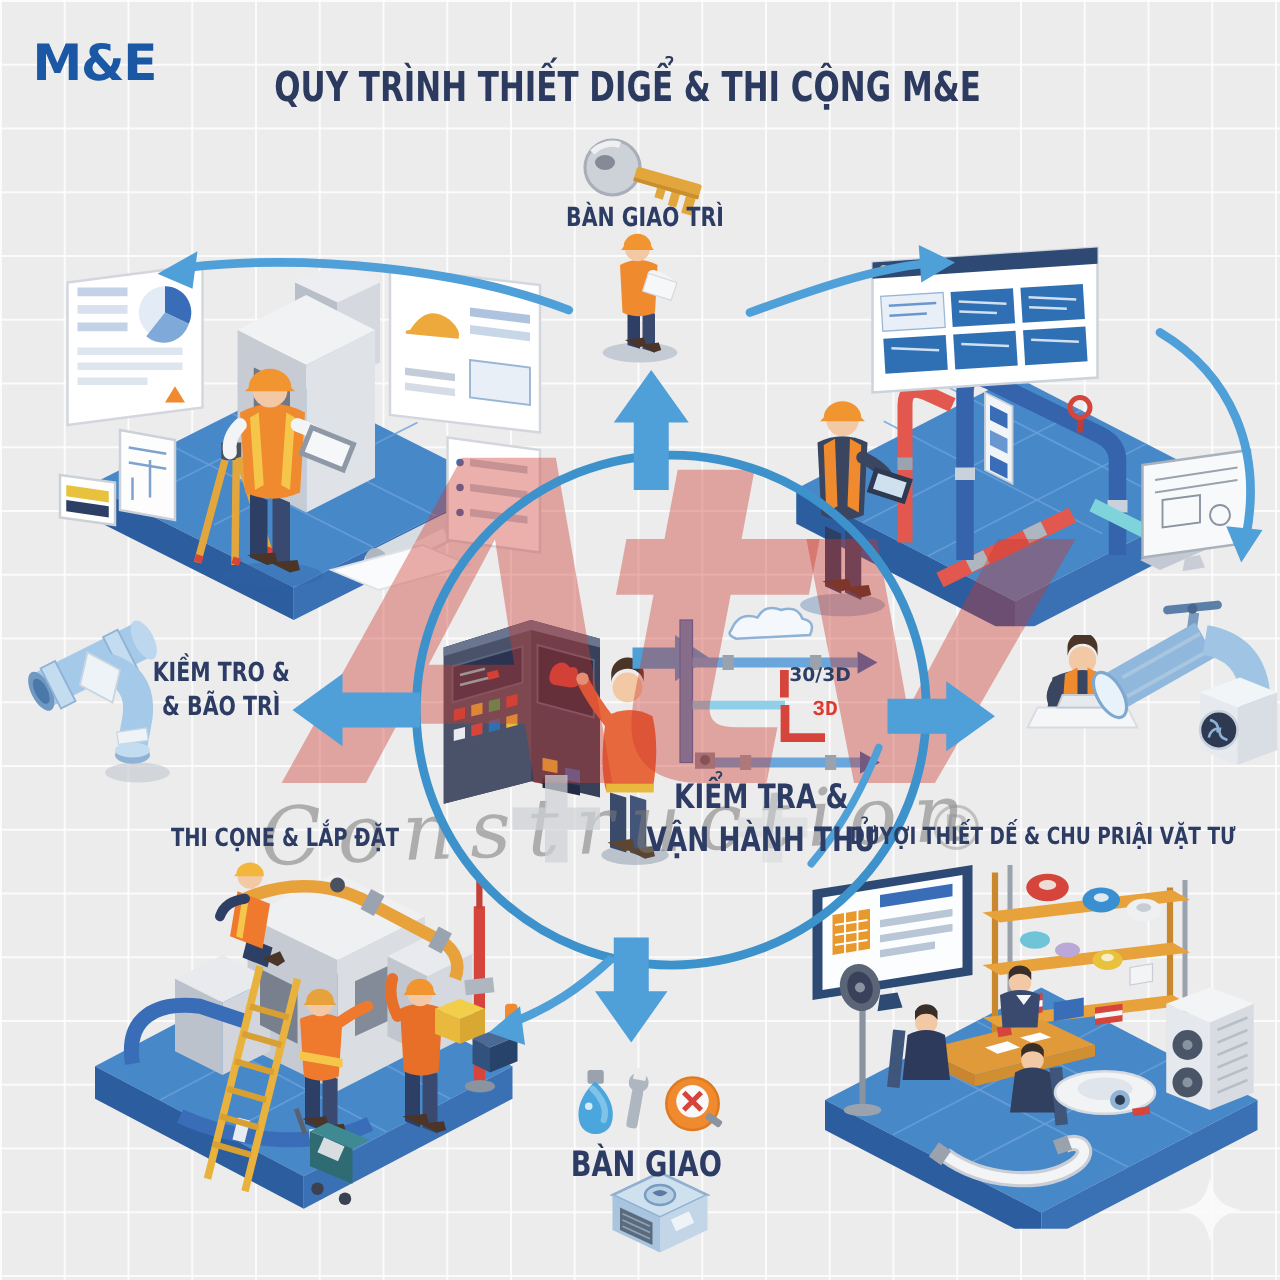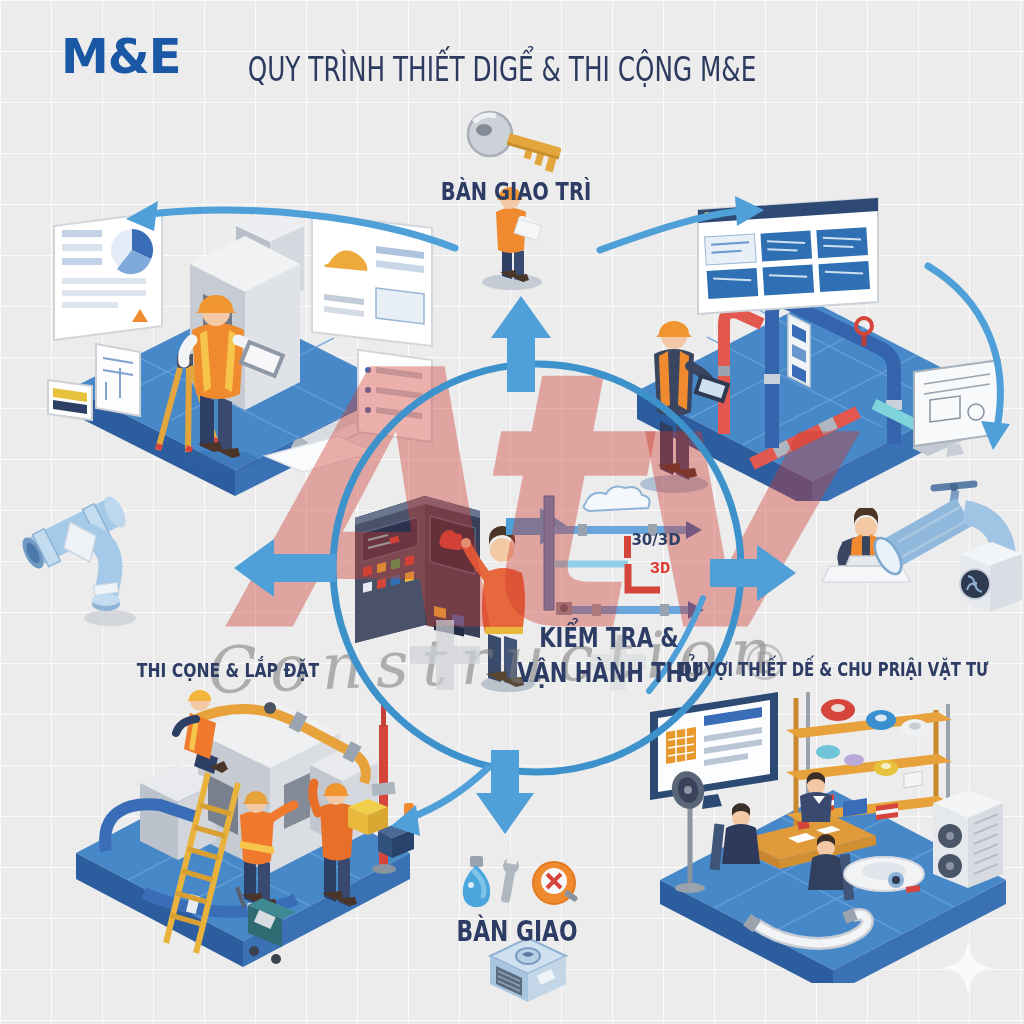--- a/index.html
+++ b/index.html
@@ -7,22 +7,22 @@
     background-image:
       linear-gradient(to right, rgba(255,255,255,.8) 1.5px, transparent 1.5px),
       linear-gradient(to bottom, rgba(255,255,255,.8) 1.5px, transparent 1.5px);
     background-size:51px 51px;
     font-family:"DejaVu Sans","Liberation Sans",sans-serif;}
   .abs{position:absolute;}
   .scene{position:absolute;}
   .lbl{position:absolute;transform:translateX(-50%);white-space:nowrap;color:#2d3c64;font-weight:700;text-align:center;}
   .lbl > span, .lbl > div{display:inline-block;transform:scaleX(.78);}
   .lbl .l2{display:block;transform:scaleX(.78);margin-top:1px;}
-  .logo{position:absolute;left:26px;top:28px;font-size:48px;font-weight:700;color:#1a57a5;letter-spacing:-1px;margin-left:35px;}
-  .title{position:absolute;left:502px;top:50px;transform:translateX(-50%);font-size:33px;font-weight:400;color:#2c3a60;white-space:nowrap;}
+  .logo{position:absolute;left:26px;top:28px;font-size:40px;font-weight:700;color:#1a57a5;letter-spacing:-1px;}
+  .title{position:absolute;left:502px;top:50px;transform:translateX(-50%);font-size:33px;font-weight:700;color:#2c3a60;white-space:nowrap;}
   .title > span{display:inline-block;transform:scaleX(.75);}
   .wm-brand{position:absolute;left:248px;top:328px;font-size:350px;line-height:1;font-weight:700;font-style:italic;
     letter-spacing:-22px;color:rgba(205,58,46,.40);transform:scaleY(1.02);}
   .wm-script{position:absolute;left:208px;top:624px;font-family:"DejaVu Serif","Liberation Serif",serif;font-style:italic;
     font-size:64px;letter-spacing:13px;color:rgba(122,122,122,.55);transform:rotate(-2deg);white-space:nowrap;}
   .wm-reg{position:absolute;left:740px;top:634px;font-size:50px;color:rgba(140,140,140,.45);}
   .tag2d{position:absolute;left:656px;top:531px;transform:translateX(-50%);font-size:15px;font-weight:700;color:#2e3f66;}
   .tag3d{position:absolute;left:660px;top:559px;transform:translateX(-50%);font-size:17px;font-weight:700;color:#e03a30;font-family:Liberation Mono, monospace;}
 </style>
 </head>
@@ -572,25 +572,29 @@
     </g>
     <g>
       <path d="M488,768 C462,792 440,806 410,818" stroke="#4f9fd8" stroke-width="7" fill="none" stroke-linecap="round"></path>
       <polygon points="391,826 416,805 420,836" fill="#4f9fd8"></polygon>
     </g>
   </svg>
 
   <div class="logo">M&amp;E</div>
   <div class="title"><span>QUY TRÌNH THIẾT DIGỂ &amp; THI CỘNG M&amp;E</span></div>
 
-  <div class="lbl" style="left:516px;top:177px;font-size:25px"><span>BÀN GIAO TRÌ</span></div>
+  <div class="lbl" style="left:516px;top:162px;font-size:21px"><span>BÀN GIAO TRÌ</span></div>
   <div class="lbl" style="left:609px;top:620px;font-size:27px;line-height:1.25">
     <div class="l2">KIỂM TRA &amp;</div>
     <div class="l2">VẬN HÀNH THỬ</div>
   </div>
+  <div class="lbl" style="left:177px;top:524px;font-size:21px;line-height:1.25">
+    <div class="l2">KIỀM TRO &amp;</div>
+    <div class="l2">&amp; BÃO TRÌ</div>
+  </div>
   <div class="lbl" style="left:228px;top:658px;font-size:20px"><span>THI CỌNE &amp; LẮP ĐẶT</span></div>
   <div class="lbl" style="left:834px;top:658px;font-size:19px"><span>DUYỢI THIẾT DẾ &amp; CHU PRIẬI VẶT TƯ</span></div>
   <div class="lbl" style="left:517px;top:915px;font-size:28px"><span>BÀN GIAO</span></div>
 
   <div class="tag2d">30/3D</div>
   <div class="tag3d">3D</div>
 
   <svg class="abs" style="left:940px;top:940px" width="56" height="56" viewBox="0 0 56 56">
     <path d="M28,2 C31,19 37,25 54,28 C37,31 31,37 28,54 C25,37 19,31 2,28 C19,25 25,19 28,2 Z" fill="#fafafa" opacity=".95"></path>
   </svg>

